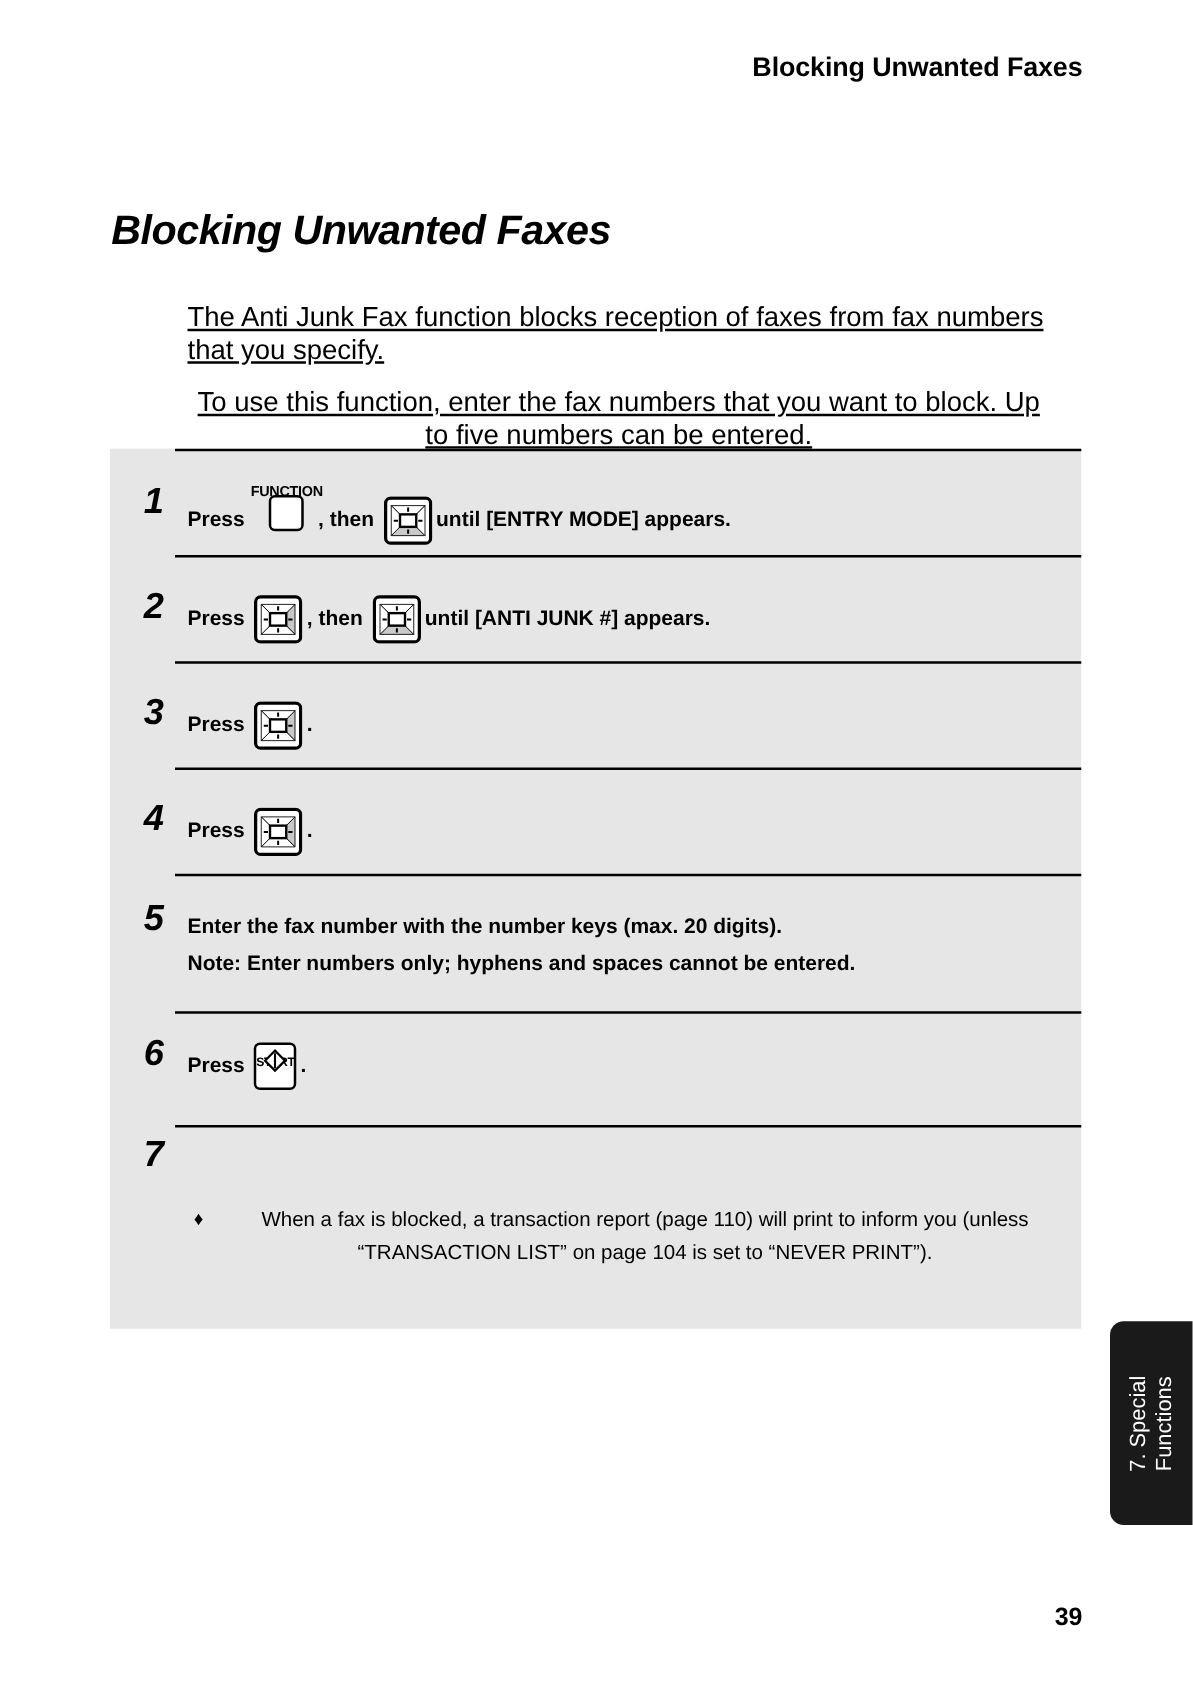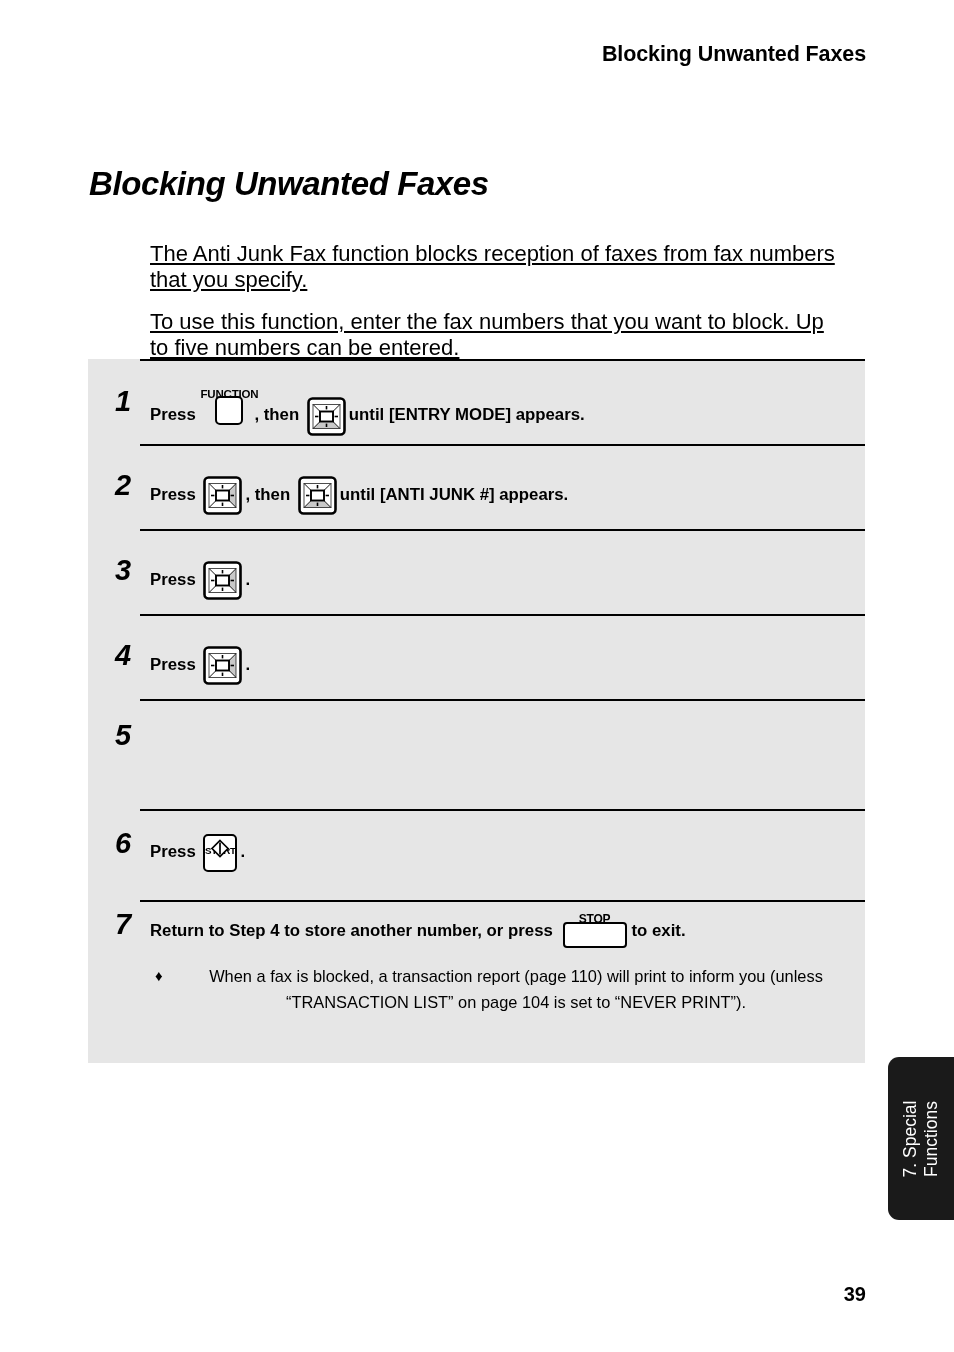--- a/index.html
+++ b/index.html
@@ -40,21 +40,21 @@
   
   .intro {
     position: absolute;
     left: 150px;
     width: 690px;
     font-size: 22px;
     line-height: 25.5px;
     text-decoration: underline;
   }
   .intro.p1 { top: 219px; }
-  .intro.p2 { top: 287px; }
+  .intro.p2 { top: 287px; text-align: center; }
 
   
   .proc-box {
     position: absolute;
     left: 88px;
     top: 359px;
     width: 777px;
     height: 704px;
     background: #e6e6e6;
   }
@@ -347,46 +347,43 @@
         <line x1="19.5" y1="9" x2="19.5" y2="12.4" stroke="#000000" stroke-width="1.6"></line>
         <line x1="19.5" y1="26.6" x2="19.5" y2="30" stroke="#000000" stroke-width="1.6"></line>
         <line x1="8" y1="19.5" x2="11.4" y2="19.5" stroke="#000000" stroke-width="1.6"></line>
         <line x1="27.6" y1="19.5" x2="31" y2="19.5" stroke="#000000" stroke-width="1.6"></line>
       </svg>
     </span><span>.</span>
   </div>
 
   <div class="rule" style="top:340px;"></div>
   <div class="step-num" style="left:27px; top:362px;">5</div>
+  <div class="step-body wrap" style="left:62px; top:367px; width:700px;">
+    <span class="ln">Enter the fax number with the number keys (max. 20 digits).</span>
+    <span class="ln">Note: Enter numbers only; hyphens and spaces cannot be entered.</span>
+  </div>
 
   <div class="rule" style="top:450px;"></div>
   <div class="step-num" style="left:27px; top:470px;">6</div>
   <div class="step-body" style="left:62px; top:475px;">
     <span>Press</span>
     <span class="key-start">
       <span class="frame"></span>
       <span class="lbl">START</span>
       <span class="diamond">
         <svg width="20" height="19" viewBox="0 0 20 19" aria-hidden="true">
           <polygon points="10,1.5 18,9.5 10,17.5 2,9.5" fill="#ffffff" stroke="#000000" stroke-width="1.7"></polygon>
           <line x1="10" y1="3.6" x2="10" y2="15.4" stroke="#000000" stroke-width="1.7"></line>
         </svg>
       </span>
     </span><span>.</span>
   </div>
 
   <div class="rule" style="top:541px;"></div>
   <div class="step-num" style="left:27px; top:551px;">7</div>
-  <div class="step-body" style="left:62px; top:556px;">
-    <span>Return to Step 4 to store another number, or press</span>
-    <span class="key-stop">
-      <span class="lbl">STOP</span>
-      <span class="cap"></span>
-    </span><span>to exit.</span>
-  </div>
 
 </div>
 
 <div class="bullet-note">
   <span class="marker">♦</span>
   <span class="txt">When a fax is blocked, a transaction report (page 110) will print to inform you (unless “TRANSACTION LIST” on page 104 is set to “NEVER PRINT”).</span>
 </div>
 
 <div class="side-tab">
   <div class="tab-text">

